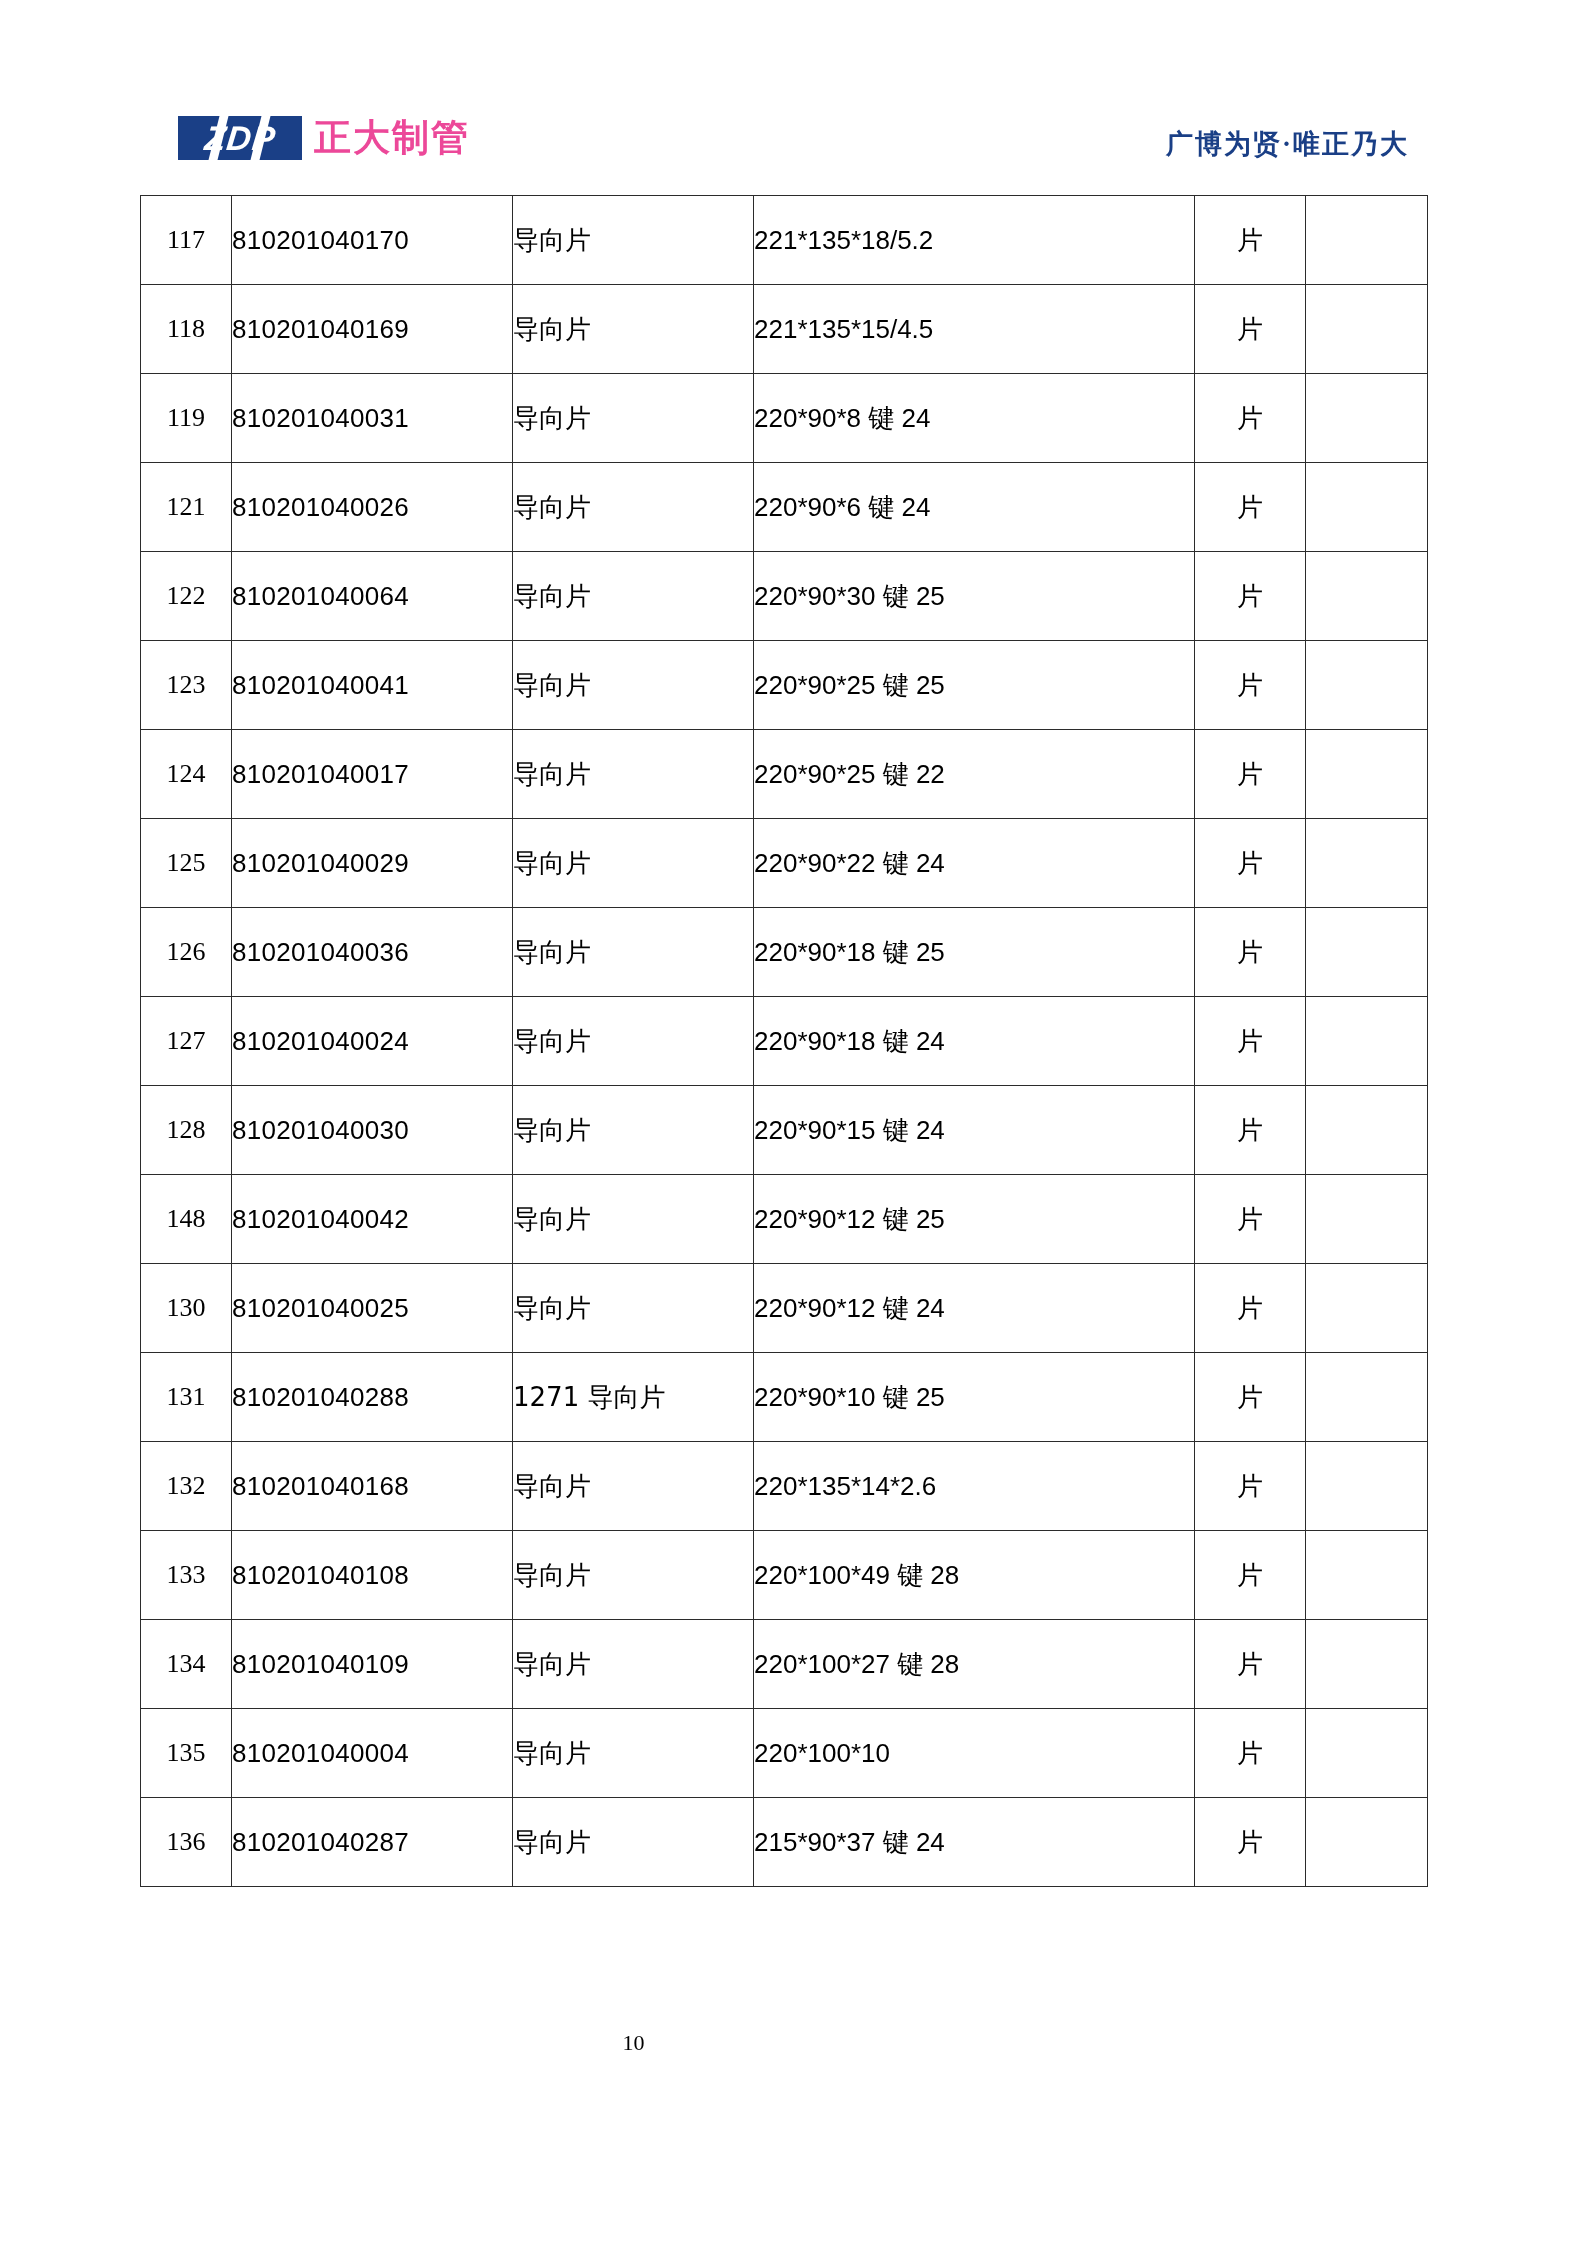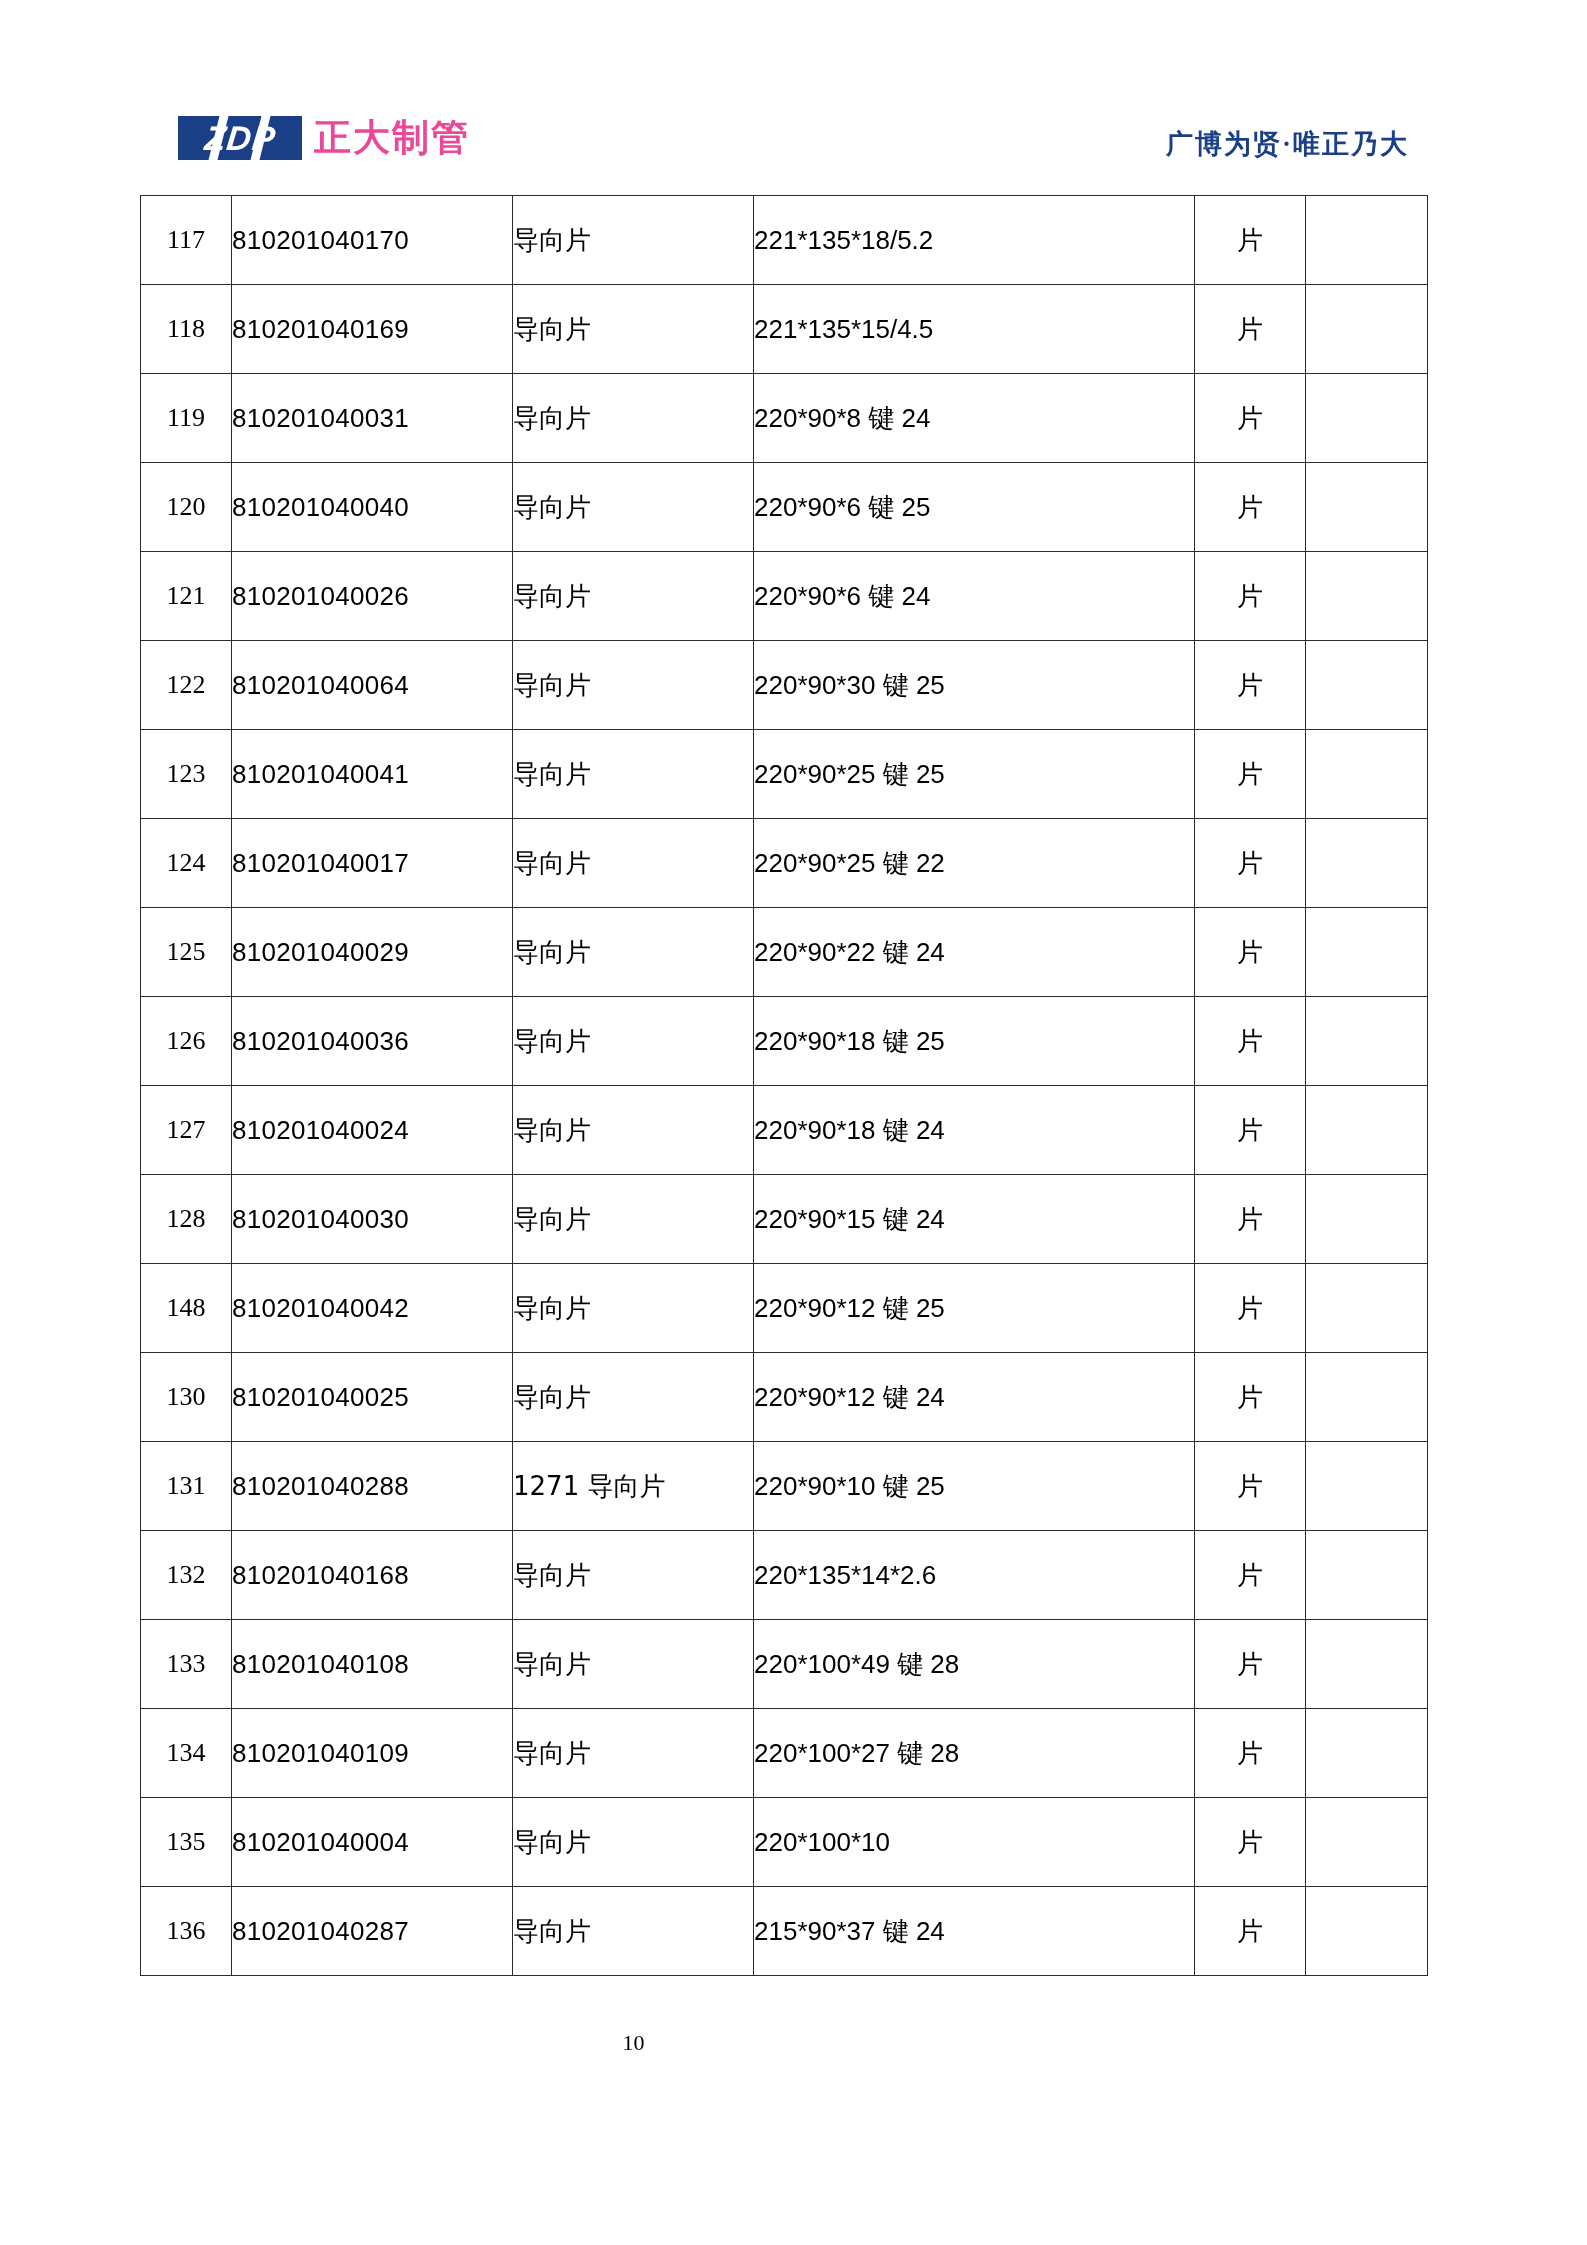--- a/index.html
+++ b/index.html
@@ -194,28 +194,20 @@
 
         <tr>
           <td class="c-no">119</td>
           <td class="c-code">810201040031</td>
           <td class="c-name">导向片</td>
           <td class="c-spec">220*90*8 键 24</td>
           <td class="c-unit">片</td>
           <td class="c-extra"></td>
         </tr>
 
-        <tr>
-          <td class="c-no">120</td>
-          <td class="c-code">810201040040</td>
-          <td class="c-name">导向片</td>
-          <td class="c-spec">220*90*6 键 25</td>
-          <td class="c-unit">片</td>
-          <td class="c-extra"></td>
-        </tr>
 
         <tr>
           <td class="c-no">121</td>
           <td class="c-code">810201040026</td>
           <td class="c-name">导向片</td>
           <td class="c-spec">220*90*6 键 24</td>
           <td class="c-unit">片</td>
           <td class="c-extra"></td>
         </tr>
 

